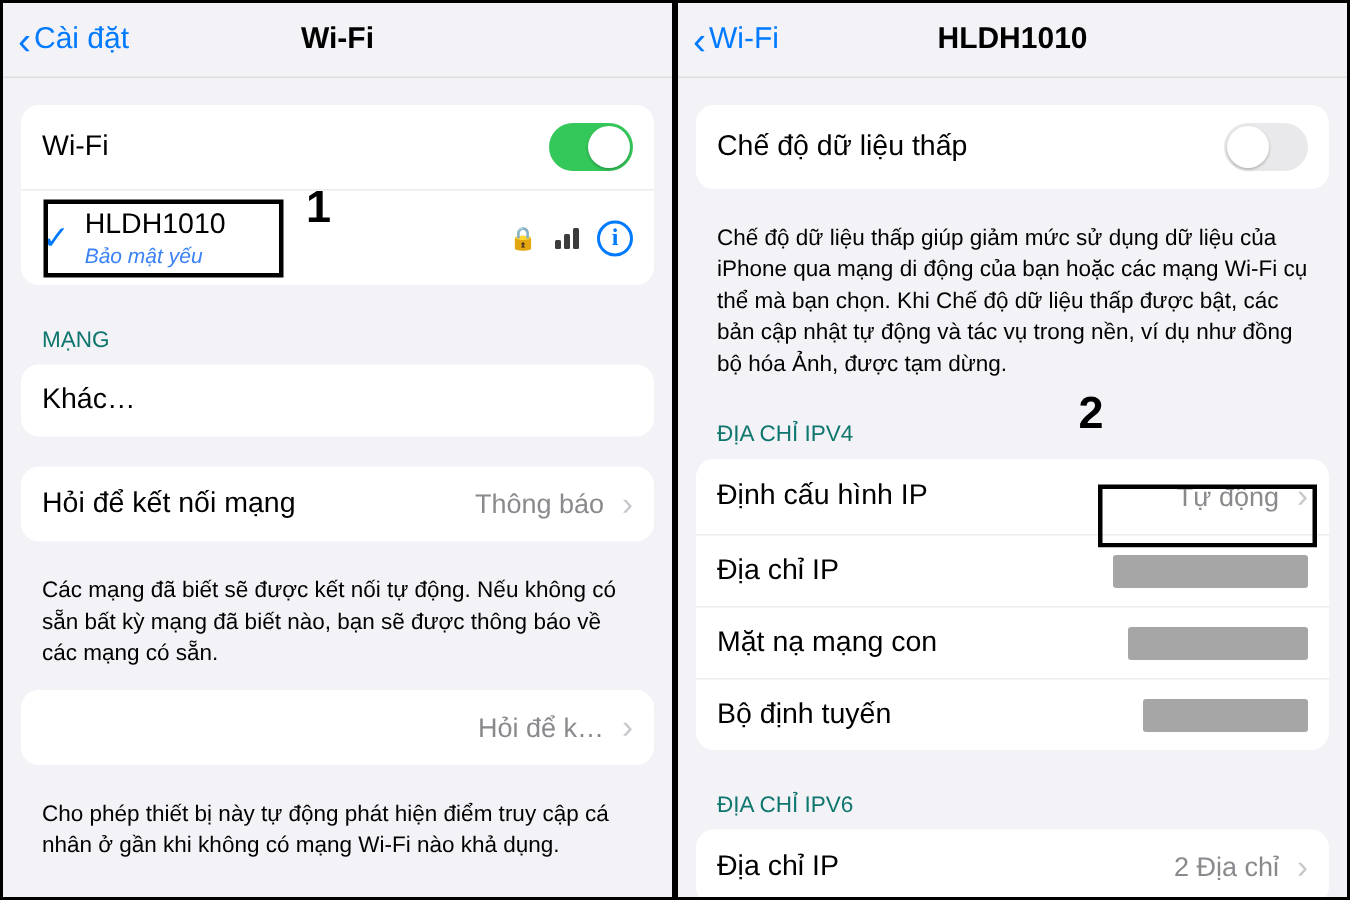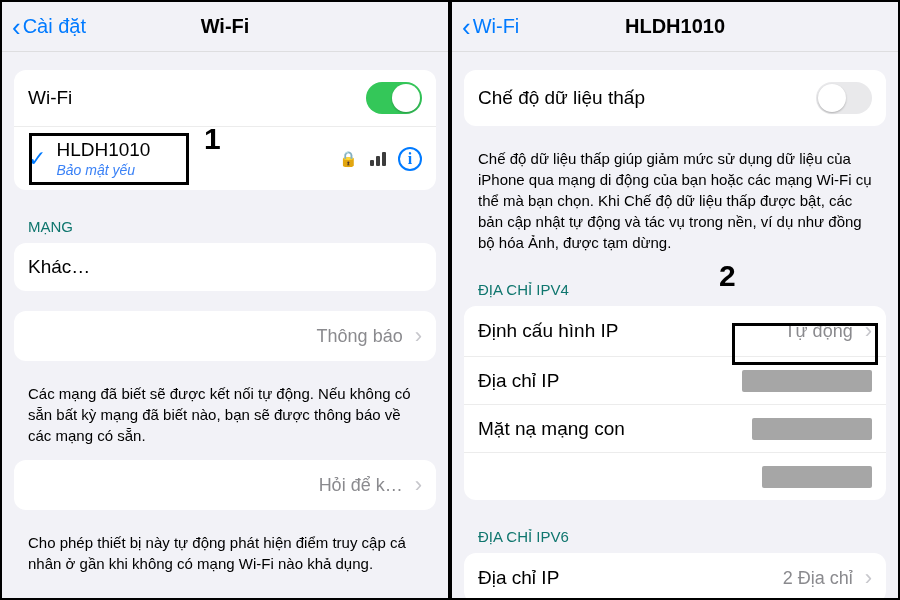--- a/index.html
+++ b/index.html
@@ -173,20 +173,21 @@
     <div class="card">
       <div class="row">
         <span class="label">Khác…</span>
       </div>
     </div>
 
     <div style="height:6px"></div>
 
     <div class="card">
       <div class="row">
+        <span class="label">Hỏi để kết nối mạng</span>
         <div class="right">
           <span class="value">Thông báo</span>
           <span class="chevron">›</span>
         </div>
       </div>
     </div>
     <div class="sect-footer">Các mạng đã biết sẽ được kết nối tự động. Nếu không có sẵn bất kỳ mạng đã biết nào, bạn sẽ được thông báo về các mạng có sẵn.</div>
 
     <div class="card">
       <div class="row">
@@ -241,20 +242,21 @@
           <div class="redact" style="width:130px;height:22px;"></div>
         </div>
       </div>
       <div class="row">
         <span class="label">Mặt nạ mạng con</span>
         <div class="right">
           <div class="redact" style="width:120px;height:22px;"></div>
         </div>
       </div>
       <div class="row">
+        <span class="label">Bộ định tuyến</span>
         <div class="right">
           <div class="redact" style="width:110px;height:22px;"></div>
         </div>
       </div>
     </div>
 
     <div class="sect-header">ĐỊA CHỈ IPV6</div>
     <div class="card">
       <div class="row">
         <span class="label">Địa chỉ IP</span>

